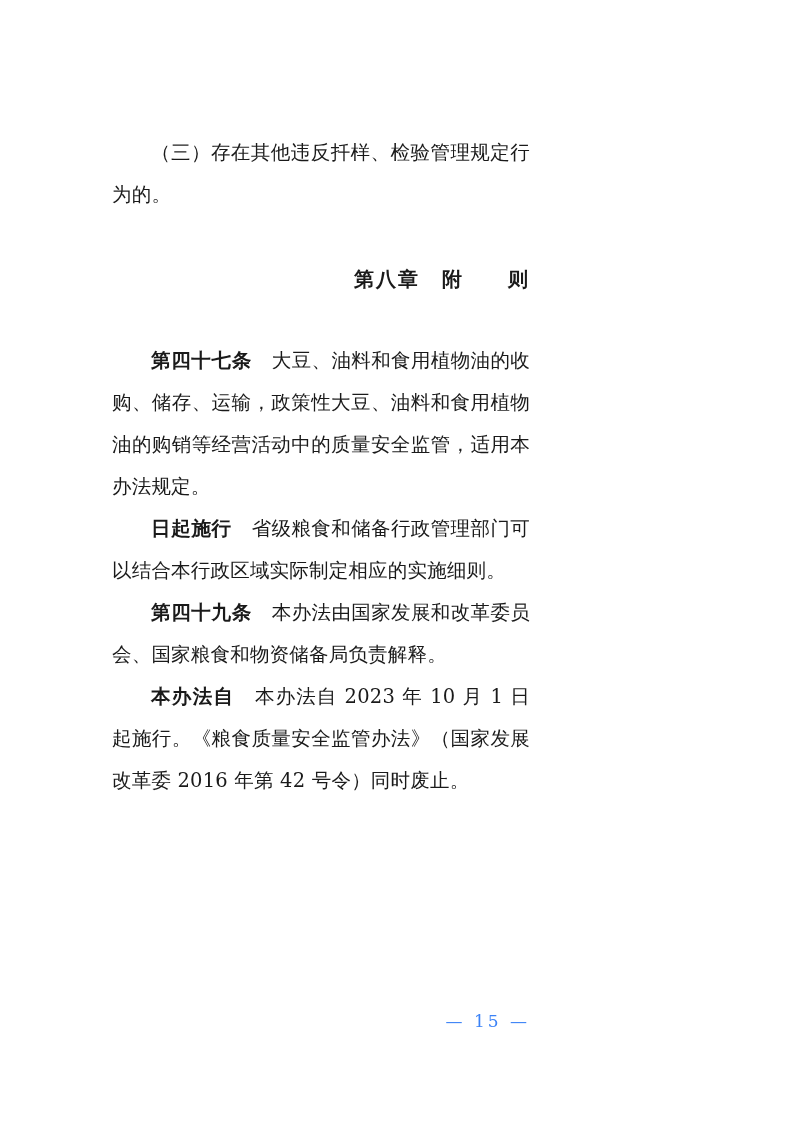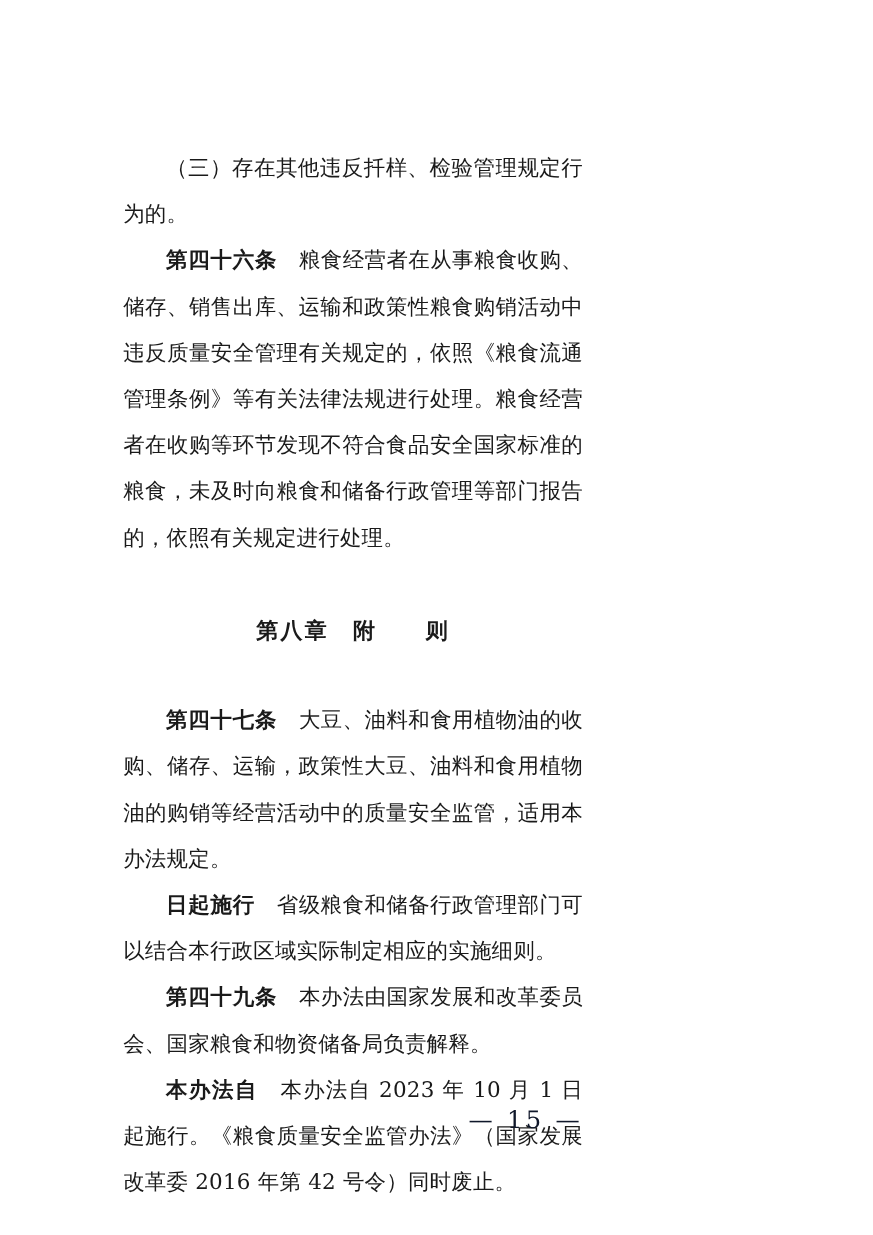--- a/index.html
+++ b/index.html
@@ -33,47 +33,46 @@
   }
   .para {
     margin: 0;
     text-indent: 2em;
   }
   .art-label {
     font-weight: bold;
     letter-spacing: 0.5px;
   }
   .chapter-heading {
-    text-align: center;
+    text-align: right;
     font-weight: bold;
     font-size: 20px;
     letter-spacing: 2px;
     margin: 42px 0 40px 0;
   }
   .page-number {
     position: absolute;
     right: 112px;
     bottom: 104px;
-    font-size: 22px;
+    font-size: 17px;
     letter-spacing: 3px;
-    color: #0f172a;
+    color: #3b82f6;
     font-family: "DejaVu Serif", "Liberation Serif", serif;
   }
 </style>
 </head>
 <body>
 
 <div class="page">
 
   <div class="body-text">
 
     <p class="para">（三）存在其他违反扦样、检验管理规定行为的。</p>
 
 
-    <p class="para"><span class="art-label">第四十六条</span>　<span>粮食经营者在从事粮食收购、储存、销售出库、运输和政策性粮食购销活动中违反质量安全管理有关规定的，依照《粮食流通管理条例》等有关法律法规进行处理。粮食经营者在收购等环节发现不符合食品安全国家标准的粮食，未及时向粮食和储备行政管理等部门报告的，依照有关规定进行处理。</span></p>
 
     <div class="chapter-heading">第八章　附　　则</div>
 
     <p class="para"><span class="art-label">第四十七条</span>　<span>大豆、油料和食用植物油的收购、储存、运输，政策性大豆、油料和食用植物油的购销等经营活动中的质量安全监管，适用本办法规定。</span></p>
 
     <p class="para"><span class="art-label">日起施行</span>　<span>省级粮食和储备行政管理部门可以结合本行政区域实际制定相应的实施细则。</span></p>
 
     <p class="para"><span class="art-label">第四十九条</span>　<span>本办法由国家发展和改革委员会、国家粮食和物资储备局负责解释。</span></p>
 
     <p class="para"><span class="art-label">本办法自</span>　<span>本办法自 2023 年 10 月 1 日起施行。《粮食质量安全监管办法》（国家发展改革委 2016 年第 42 号令）同时废止。</span></p>

